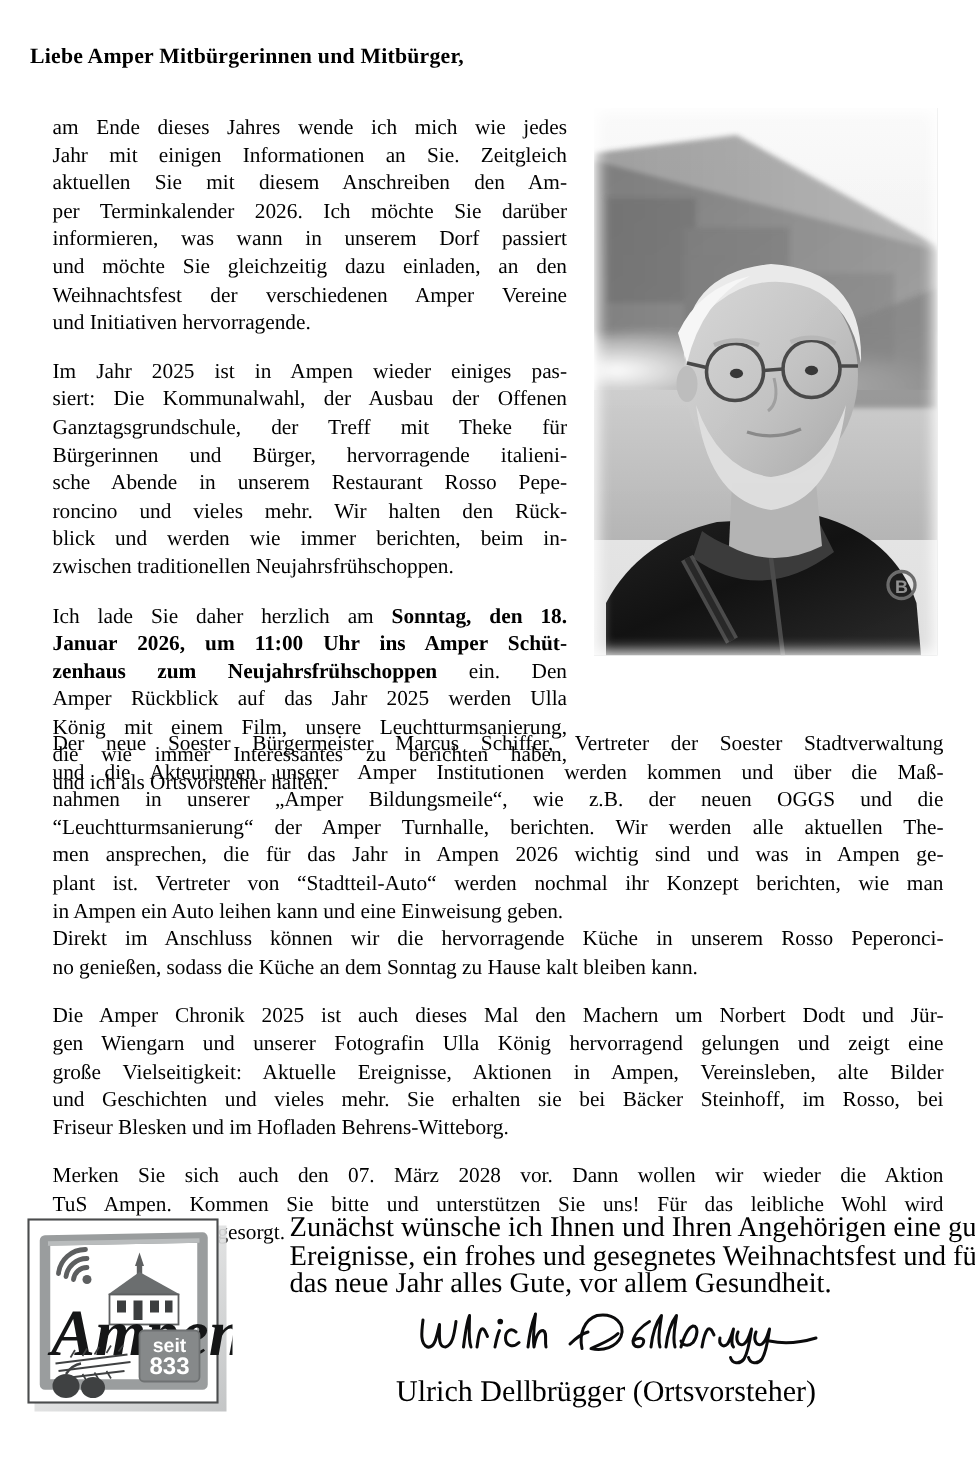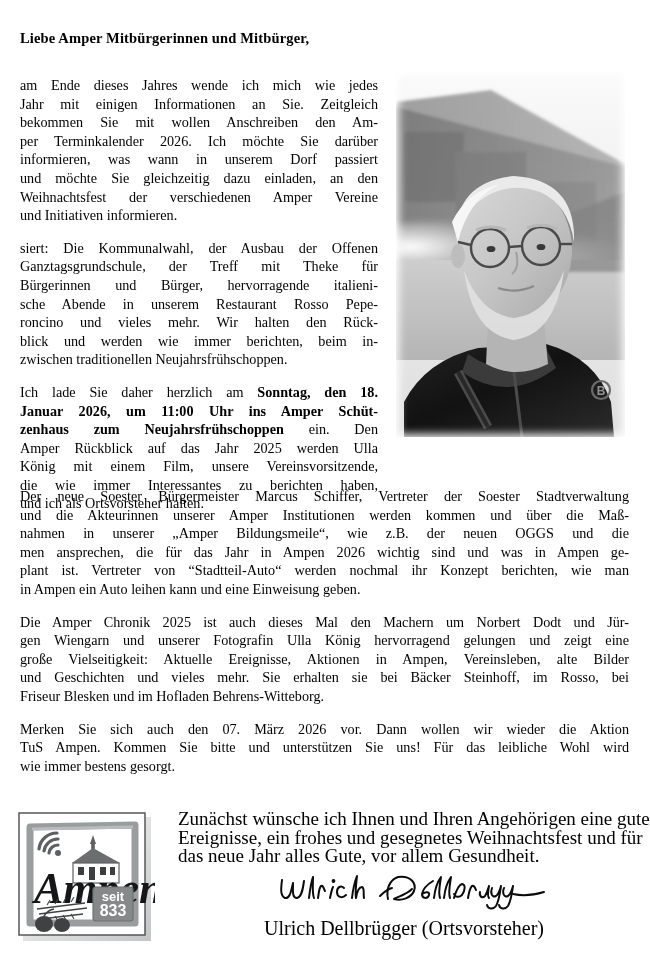--- a/index.html
+++ b/index.html
@@ -82,20 +82,21 @@
   .para + .para { margin-top: 14px; }
   .para.tight + .para.tight { margin-top: 0; }
   b, strong { font-weight: bold; }
 
   
   .jline {
     display: block;
     text-align: justify;
     text-align-last: justify;
     white-space: nowrap;
+    margin-left: 15px;
   }
   .jline.last {
     text-align-last: left;
   }
 
   
   .closing {
     position: absolute;
     left: 178px;
     top: 810px;
@@ -246,71 +247,77 @@
       </svg>
     </div>
     <div class="photo-feather"></div>
   </div>
 
   <div class="col-narrow" style="top:76px;">
 
     <p class="para">
       <span class="jline">am Ende dieses Jahres wende ich mich wie jedes</span>
       <span class="jline">Jahr mit einigen Informationen an Sie. Zeitgleich</span>
-      <span class="jline">bekommen Sie mit wollen Anschreiben den Am-</span>
+      <span class="jline">aktuellen Sie mit diesem Anschreiben den Am-</span>
       <span class="jline">per Terminkalender 2026. Ich möchte Sie darüber</span>
       <span class="jline">informieren, was wann in unserem Dorf passiert</span>
       <span class="jline">und möchte Sie gleichzeitig dazu einladen, an den</span>
       <span class="jline">Weihnachtsfest der verschiedenen Amper Vereine</span>
-      <span class="jline last">und Initiativen informieren.</span>
+      <span class="jline last">und Initiativen hervorragende.</span>
     </p>
 
     <p class="para">
+      <span class="jline">Im Jahr 2025 ist in Ampen wieder einiges pas-</span>
       <span class="jline">siert: Die Kommunalwahl, der Ausbau der Offenen</span>
       <span class="jline">Ganztagsgrundschule, der Treff mit Theke für</span>
       <span class="jline">Bürgerinnen und Bürger, hervorragende italieni-</span>
       <span class="jline">sche Abende in unserem Restaurant Rosso Pepe-</span>
       <span class="jline">roncino und vieles mehr. Wir halten den Rück-</span>
       <span class="jline">blick und werden wie immer berichten, beim in-</span>
       <span class="jline last">zwischen traditionellen Neujahrsfrühschoppen.</span>
     </p>
 
     <p class="para">
       <span class="jline"><span>Ich lade Sie daher herzlich am </span><b>Sonntag, den 18.</b></span>
       <span class="jline"><b>Januar 2026, um 11:00 Uhr ins Amper Schüt-</b></span>
       <span class="jline"><b>zenhaus zum Neujahrsfrühschoppen</b><span> ein. Den</span></span>
       <span class="jline">Amper Rückblick auf das Jahr 2025 werden Ulla</span>
-      <span class="jline">König mit einem Film, unsere Vereinsvorsitzende,</span>
+      <span class="jline">König mit einem Film, unsere Leuchtturmsanierung,</span>
       <span class="jline">die wie immer Interessantes zu berichten haben,</span>
       <span class="jline last">und ich als Ortsvorsteher halten.</span>
     </p>
   </div>
 
   <div class="col-full" style="top:487px;">
 
     <p class="para tight">
       <span class="jline">Der neue Soester Bürgermeister Marcus Schiffer, Vertreter der Soester Stadtverwaltung</span>
       <span class="jline">und die Akteurinnen unserer Amper Institutionen werden kommen und über die Maß-</span>
       <span class="jline">nahmen in unserer „Amper Bildungsmeile“, wie z.B. der neuen OGGS und die</span>
+      <span class="jline">“Leuchtturmsanierung“ der Amper Turnhalle, berichten. Wir werden alle aktuellen The-</span>
       <span class="jline">men ansprechen, die für das Jahr in Ampen 2026 wichtig sind und was in Ampen ge-</span>
       <span class="jline">plant ist. Vertreter von “Stadtteil-Auto“ werden nochmal ihr Konzept berichten, wie man</span>
       <span class="jline last">in Ampen ein Auto leihen kann und eine Einweisung geben.</span>
     </p>
 
+    <p class="para tight">
+      <span class="jline">Direkt im Anschluss können wir die hervorragende Küche in unserem Rosso Peperonci-</span>
+      <span class="jline last">no genießen, sodass die Küche an dem Sonntag zu Hause kalt bleiben kann.</span>
+    </p>
 
     <p class="para">
       <span class="jline">Die Amper Chronik 2025 ist auch dieses Mal den Machern um Norbert Dodt und Jür-</span>
       <span class="jline">gen Wiengarn und unserer Fotografin Ulla König hervorragend gelungen und zeigt eine</span>
       <span class="jline">große Vielseitigkeit: Aktuelle Ereignisse, Aktionen in Ampen, Vereinsleben, alte Bilder</span>
       <span class="jline">und Geschichten und vieles mehr. Sie erhalten sie bei Bäcker Steinhoff, im Rosso, bei</span>
       <span class="jline last">Friseur Blesken und im Hofladen Behrens-Witteborg.</span>
     </p>
 
     <p class="para">
-      <span class="jline">Merken Sie sich auch den 07. März 2026 vor. Dann wollen wir wieder die Aktion</span>
+      <span class="jline">Merken Sie sich auch den 07. März 2028 vor. Dann wollen wir wieder die Aktion</span>
       <span class="jline">TuS Ampen. Kommen Sie bitte und unterstützen Sie uns! Für das leibliche Wohl wird</span>
       <span class="jline last">wie immer bestens gesorgt.</span>
     </p>
   </div>
 
   <div class="closing">
     <span class="jline">Zunächst wünsche ich Ihnen und Ihren Angehörigen eine gute</span>
     <span class="jline">Ereignisse, ein frohes und gesegnetes Weihnachtsfest und für</span>
     <span class="jline last">das neue Jahr alles Gute, vor allem Gesundheit.</span>
   </div>

